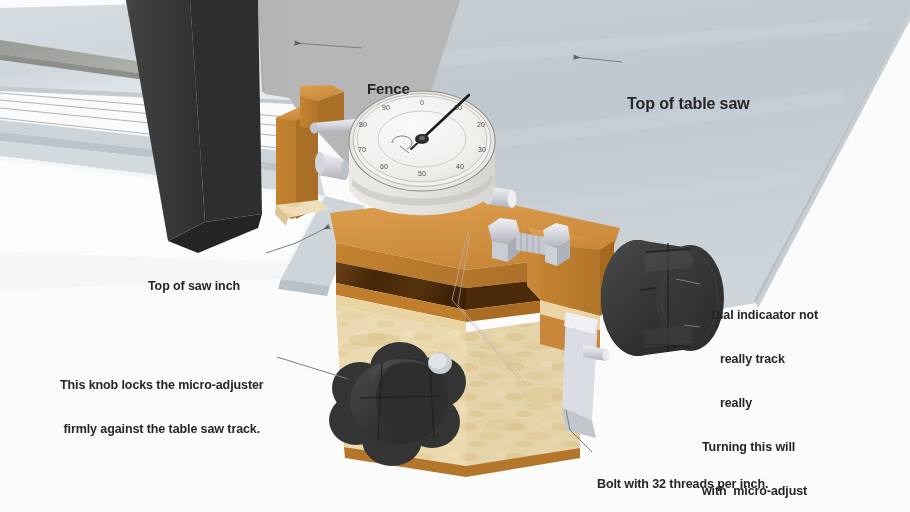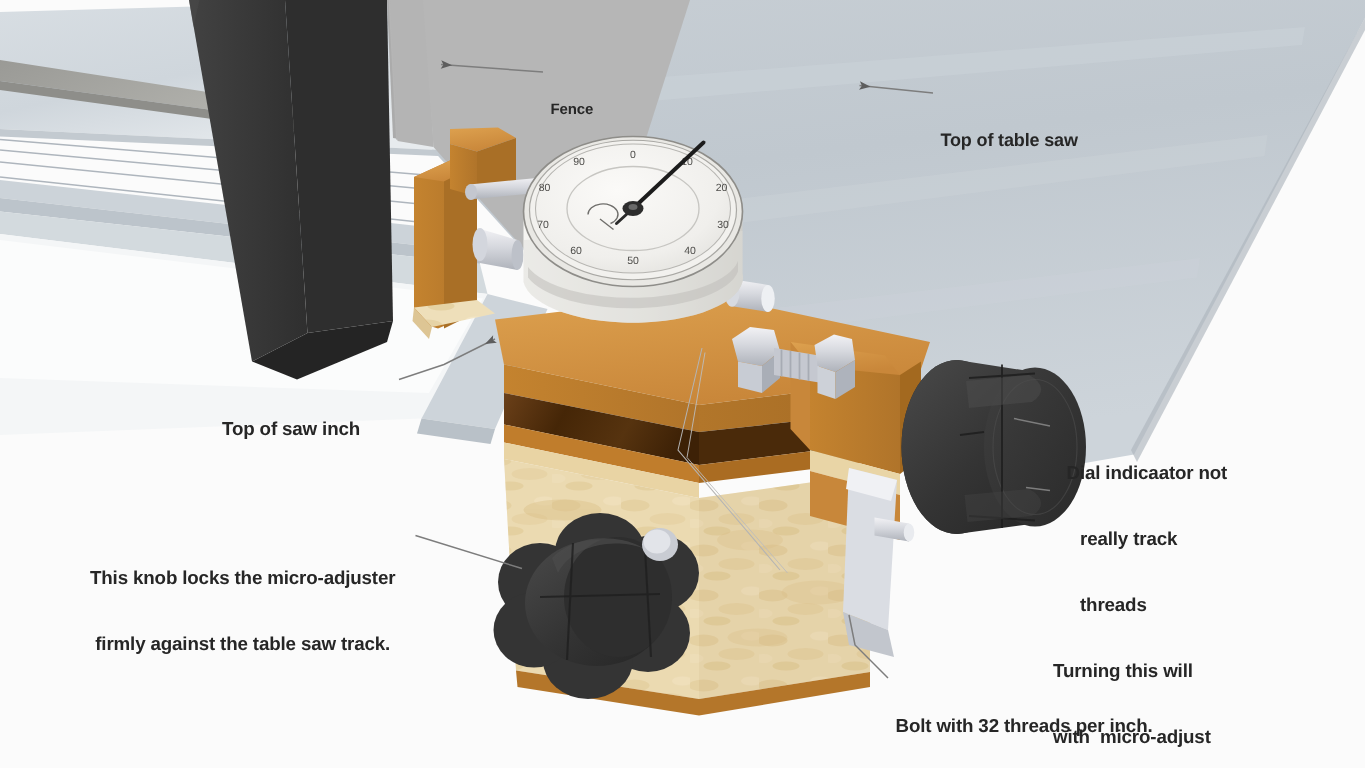--- a/index.html
+++ b/index.html
@@ -22,22 +22,22 @@
     font-family:"Liberation Sans", sans-serif;
     font-weight:bold;
     color:#262626;
     white-space:pre;
     line-height:1.17;
     letter-spacing:-0.1px;
   }
   .anno.rt{text-align:center;}
 
   
-  #lbl-fence      {left:367px; top:45px;   font-size:10px;}
-  #lbl-tabletop   {left:627px; top:58px;   font-size:12px;}
+  #lbl-fence      {left:367px; top:45px;   font-size:15px;}
+  #lbl-tabletop   {left:627px; top:58px;   font-size:16px;}
   #lbl-sawtrack   {left:148px; top:250px;  font-size:12.5px;}
   #lbl-lockknob   {left:60px;  top:349px;  font-size:12.5px;}
   #lbl-dial       {left:702px; top:279px;  font-size:12.5px;}
   #lbl-bolt       {left:597px; top:448px;  font-size:12.5px;}
 
   .anno span{display:block;}
 </style>
 </head>
 <body>
 
@@ -418,21 +418,21 @@
   </div>
 
   <div class="anno rt" id="lbl-lockknob">
     <span>This knob locks the micro-adjuster</span>
     <span>firmly against the table saw track.</span>
   </div>
 
   <div class="anno" id="lbl-dial">
     <span style="padding-left:9px">Dial indicaator not</span>
     <span style="padding-left:18px">really track</span>
-    <span style="padding-left:18px">threads</span>
+    <span style="padding-left:18px">really</span>
     <span>Turning this will</span>
     <span>with  micro-adjust</span>
     
     
     
   </div>
 
   <div class="anno" id="lbl-bolt">
     <span>Bolt with 32 threads per inch.</span>
     

